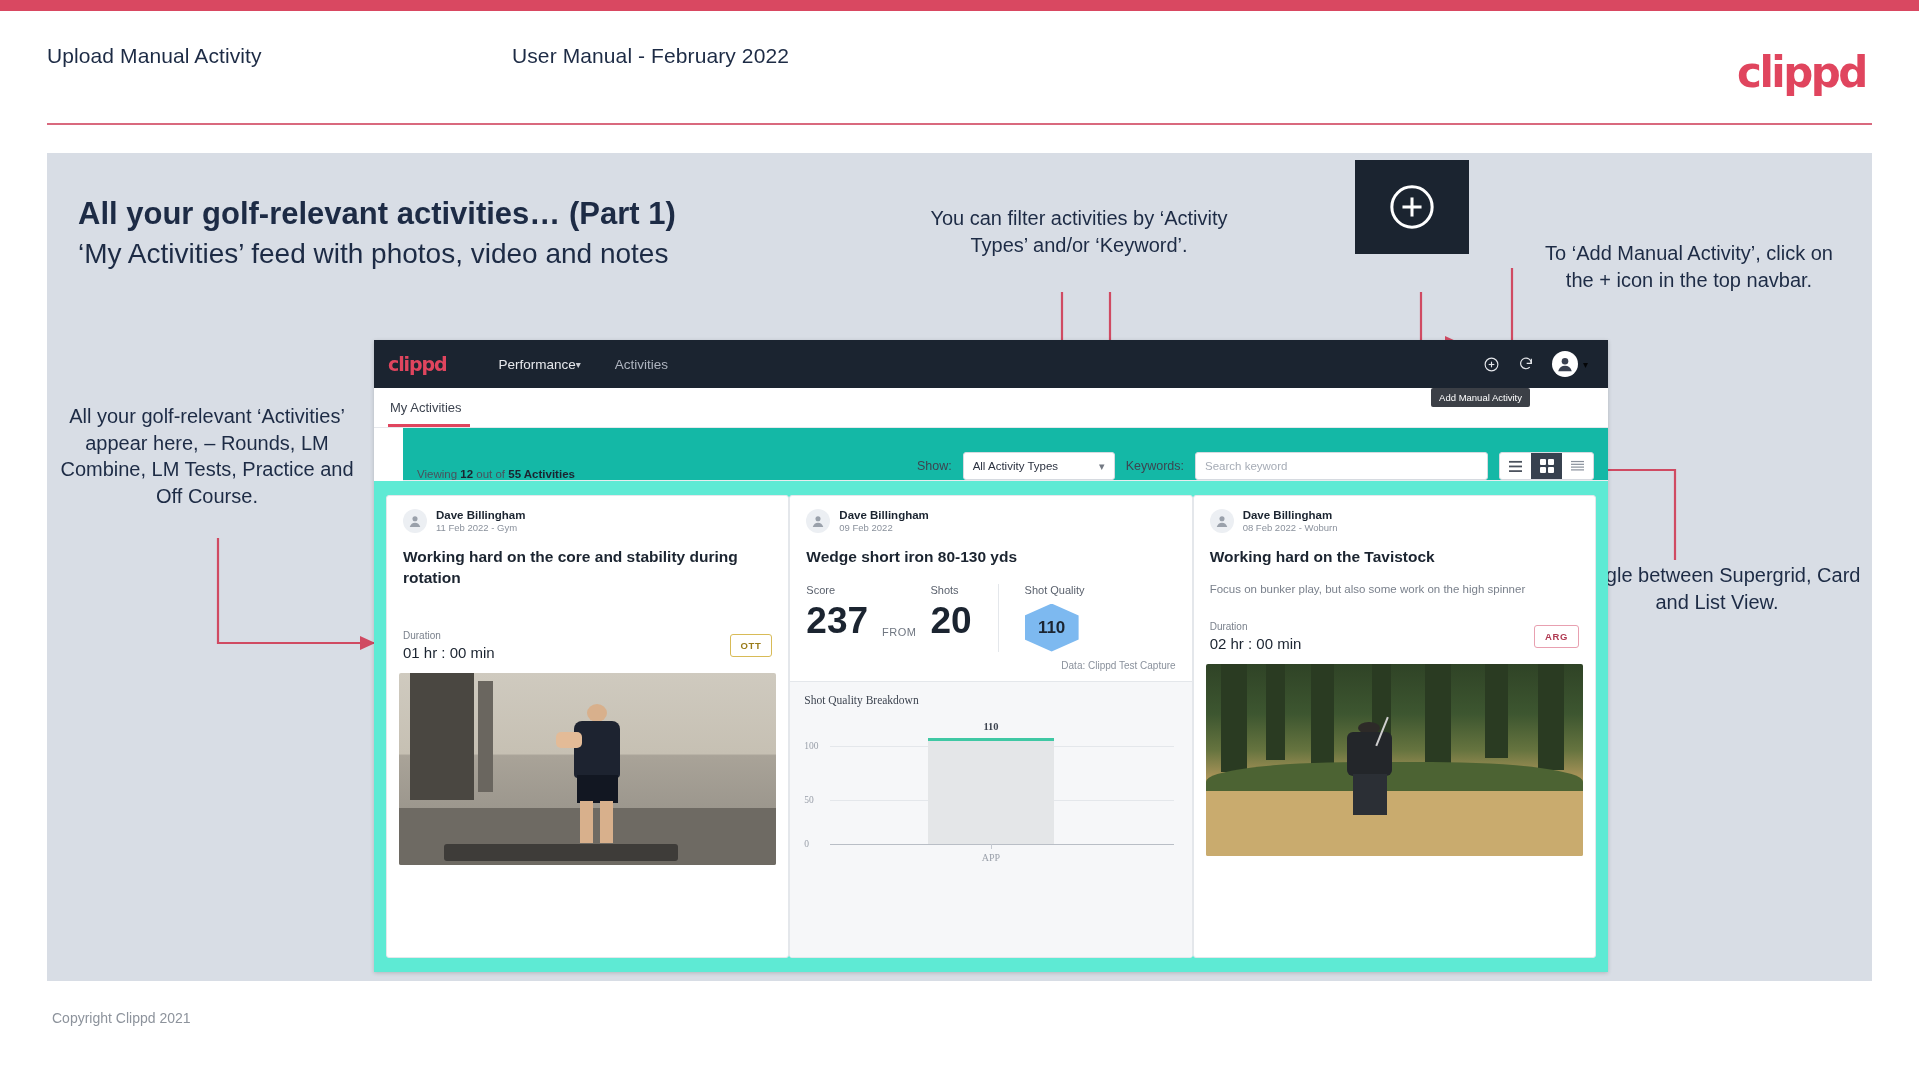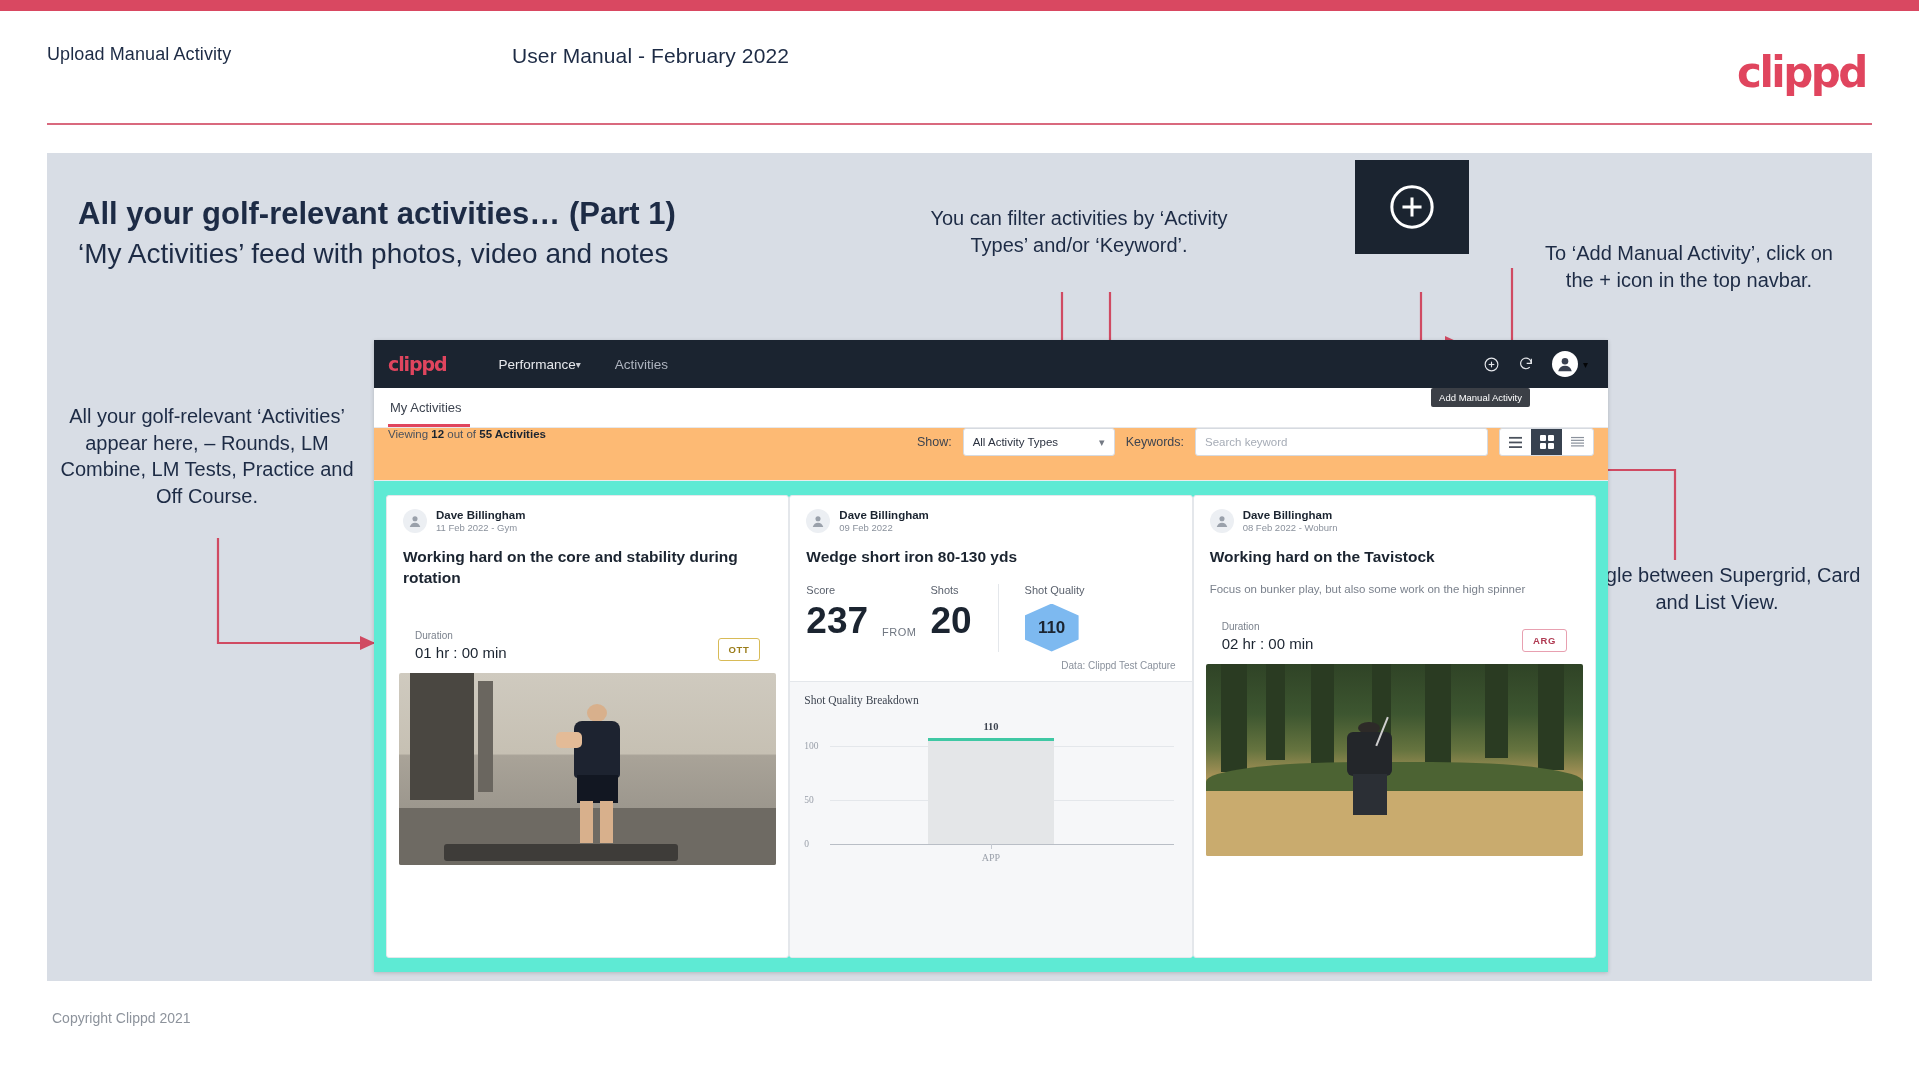--- a/index.html
+++ b/index.html
@@ -8,21 +8,21 @@
     background: #ffffff;
     font-family: "Liberation Sans", sans-serif;
     overflow: hidden;
   }
   .slide { position: relative; width: 1919px; height: 1079px; background: #fff; }
 
   
   .topbar { position: absolute; left: 0; top: 0; width: 1919px; height: 11px; background: #d94861; }
 
   
-  .hdr-title { position: absolute; left: 47px; top: 44px; font-size: 18px; color: #1d2b45; letter-spacing: .1px; }
+  .hdr-title { position: absolute; left: 47px; top: 44px; font-size: 21px; color: #1d2b45; letter-spacing: .1px; }
   .hdr-sub   { position: absolute; left: 512px; top: 44px; font-size: 21px; color: #1d2b45; letter-spacing: .1px; }
   .hdr-rule  { position: absolute; left: 47px; top: 123px; width: 1825px; height: 2px; background: #d9697e; }
   .logo {
     position: absolute; left: 1737px; top: 48px;
     font-size: 42px; font-weight: bold; color: #e0455e;
     letter-spacing: -2.5px; font-family: "DejaVu Sans", sans-serif;
   }
 
   
   .panel { position: absolute; left: 47px; top: 153px; width: 1825px; height: 828px; background: #d8dde5; }
@@ -72,22 +72,22 @@
   .tooltip {
     position: absolute; right: 78px; top: 48px;
     background: #3b3f46; color: #fff; font-size: 9.5px;
     padding: 4px 8px; border-radius: 2px; white-space: nowrap;
   }
 
   .app-tabs { height: 40px; background: #fff; display: flex; align-items: flex-end; padding-left: 14px; border-bottom: 1px solid #e6e8ec; }
   .tab { font-size: 13px; color: #3d4450; padding: 0 8px 9px 2px; border-bottom: 3px solid #e0455e; }
 
   .app-filters {
-    height: 53px; background: #fdba74; display: flex; align-items: flex-start;
-    padding: 0 14px; border-bottom: 1px solid #e9ecef;
+    height: 53px; background: #14b8a6; display: flex; align-items: flex-end;
+    padding: 0 14px; border-bottom: 1px solid #e9ecef; margin-left: 29px;
   }
   .viewing { font-size: 11.5px; color: #4a515c; }
   .viewing b { color: #1b2430; }
   .filters-right { margin-left: auto; display: flex; align-items: center; gap: 11px; }
   .lbl { font-size: 12.5px; color: #3d4450; }
   .select {
     width: 152px; height: 28px; background: #fff; border: 1px solid #d6dae0; border-radius: 3px;
     display: flex; align-items: center; padding: 0 9px; font-size: 11.5px; color: #2b3240;
   }
   .select .chev { margin-left: auto; font-size: 11px; color: #5b626e; }
@@ -102,21 +102,21 @@
   .app-body { background: #5eead4; padding: 14px 12px; display: flex; height: 491px; }
   .card { flex: 1 1 0; background: #fff; border: 1px solid #e4e7eb; border-radius: 3px; display: flex; flex-direction: column; overflow: hidden; }
 
   .card-head { padding: 13px 16px 0 16px; display: flex; align-items: center; gap: 9px; }
   .c-avatar { width: 24px; height: 24px; border-radius: 50%; background: #eceff3; display: flex; align-items: center; justify-content: center; }
   .c-name { font-size: 11.5px; font-weight: bold; color: #1b2430; }
   .c-meta { font-size: 9.5px; color: #8a919c; margin-top: 1px; }
   .c-title { padding: 14px 16px 0 16px; font-size: 15.5px; font-weight: bold; color: #1b2430; line-height: 1.33; }
   .c-desc { padding: 14px 16px 0 16px; font-size: 11.5px; color: #7a818c; line-height: 1.35; }
 
-  .c-duration { padding: 0 28px; margin-top: auto; display: flex; align-items: flex-end; }
+  .c-duration { padding: 0 16px; margin-top: auto; display: flex; align-items: center; }
   .dur-lbl { font-size: 10px; color: #7a818c; }
   .dur-val { font-size: 15px; color: #1b2430; margin-top: 3px; }
   .badge { margin-left: auto; font-size: 9.5px; font-weight: bold; letter-spacing: .6px; padding: 5px 10px; border-radius: 3px; }
   .badge-ott { color: #9a7c1a; border: 1px solid #d8bb57; background: #fff; }
   .badge-arg { color: #b03a52; border: 1px solid #e8a0b0; background: #fff; }
 
   .c-photo { margin: 12px 12px 12px 12px; height: 192px; border-radius: 2px; overflow: hidden; position: relative; }
 
   
   .metrics { display: flex; padding: 16px 16px 0 16px; }

